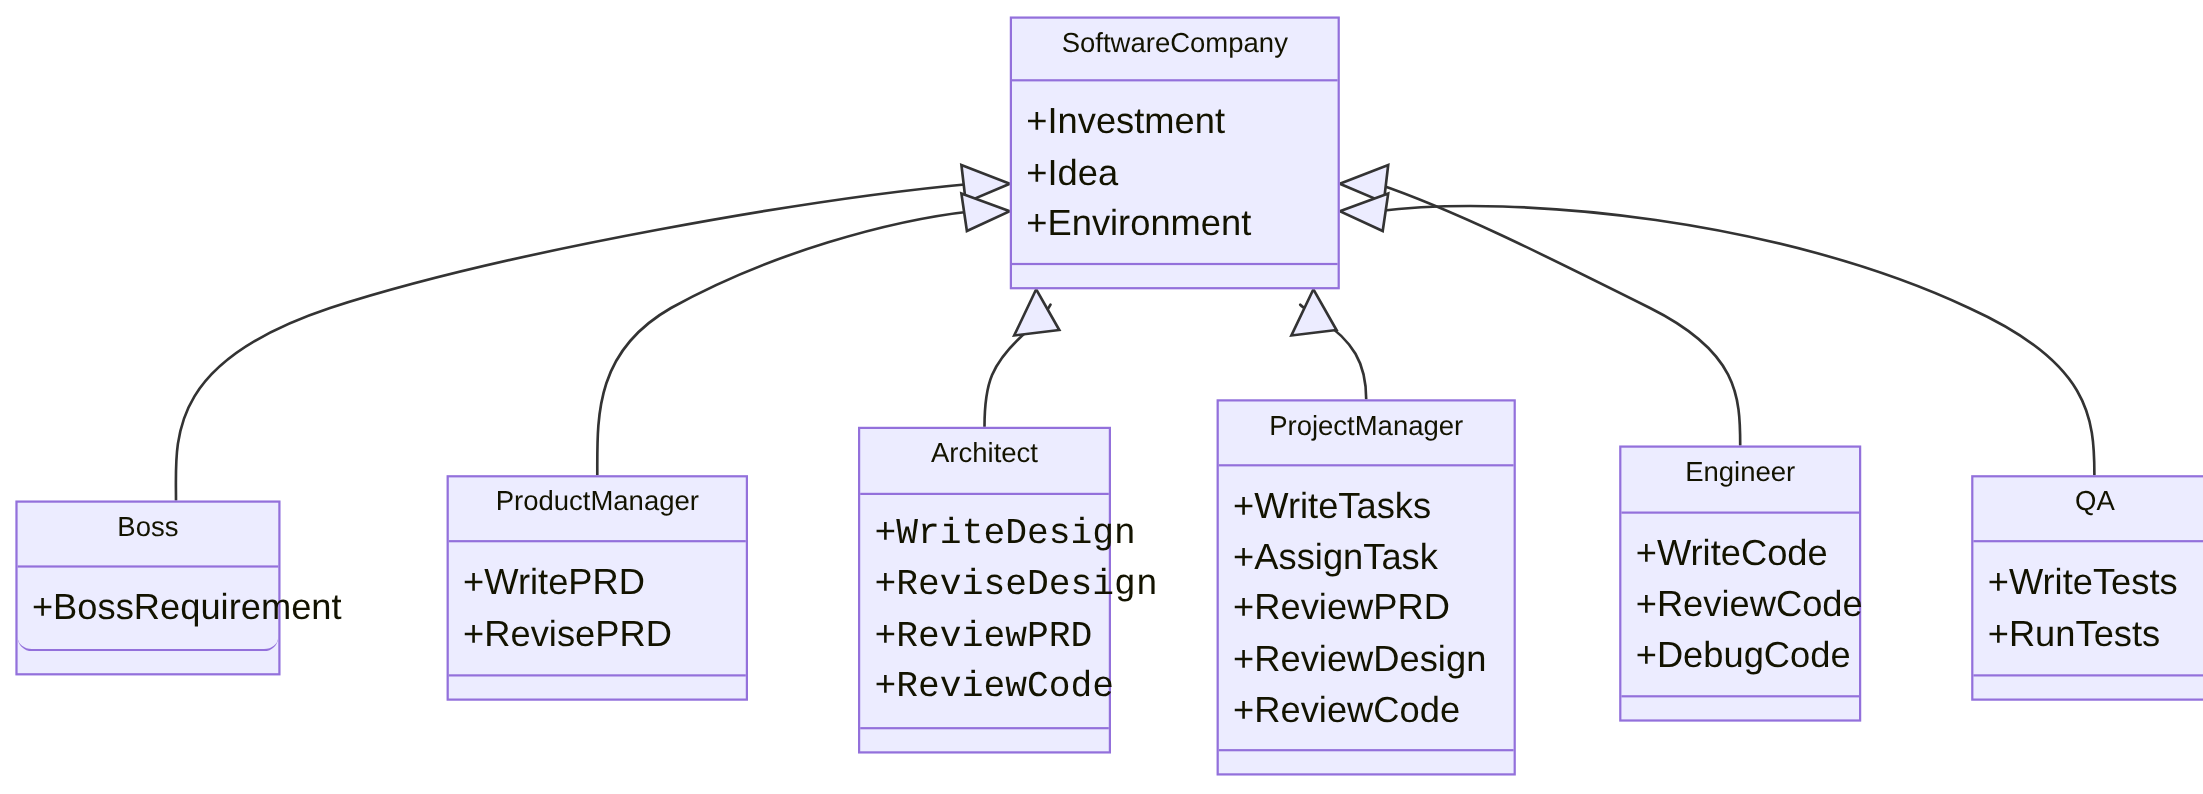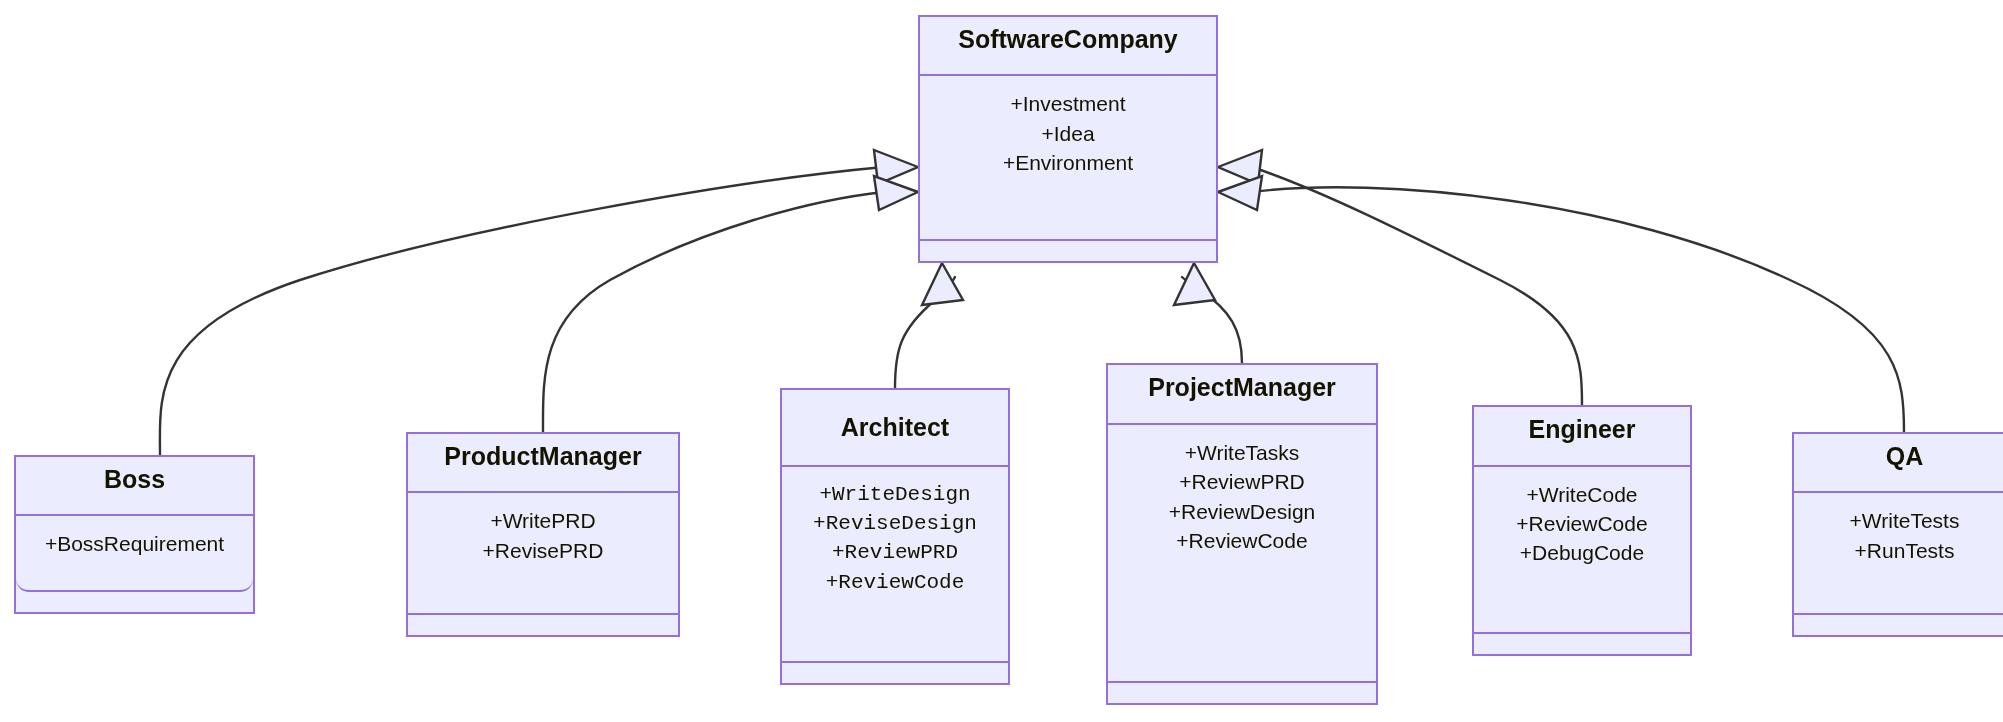--- a/index.html
+++ b/index.html
@@ -31,40 +31,39 @@
     position: absolute;
     box-sizing: border-box;
     background: #ECECFF;
     border: 2px solid #9370DB;
     display: flex;
     flex-direction: column;
   }
   .class-title {
     box-sizing: border-box;
     text-align: center;
-    font-weight: bold;
+    font-weight: normal;
     font-size: 25px;
     color: #131300;
     padding: 9px 10px 10px 10px;
     border-bottom: 2px solid #9370DB;
     line-height: 1.05;
     white-space: nowrap;
   }
   .class-members {
     box-sizing: border-box;
     border-bottom: 2px solid #9370DB;
     padding: 13px 13px 13px 13px;
     flex: 1 1 auto;
   }
   .member-row {
-    font-size: 21px;
+    font-size: 33px;
     color: #131300;
     line-height: 1.40;
     white-space: nowrap;
-    text-align: center;
   }
   .class-methods {
     box-sizing: border-box;
     min-height: 20px;
     height: 20px;
   }
 </style>
 </head>
 <body>
 
@@ -112,34 +111,35 @@
   <div class="uml-class" style="left:406px; top:432px; width:274px; height:205px;">
     <div class="class-title" style="height:60px;">ProductManager</div>
     <div class="class-members" style="height:123px;">
       <div class="member-row">+WritePRD</div>
       <div class="member-row">+RevisePRD</div>
     </div>
     <div class="class-methods"></div>
   </div>
 
   <div class="uml-class" style="left:780px; top:388px; width:230px; height:297px;">
-    <div class="class-title" style="height:66px;margin-top:15px;">Architect</div>
+    <div class="class-title" style="height:66px;">Architect</div>
     <div class="class-members" style="height:215px;font-family:Liberation Mono, monospace;">
       <div class="member-row">+WriteDesign</div>
       <div class="member-row">+ReviseDesign</div>
       <div class="member-row">+ReviewPRD</div>
       <div class="member-row">+ReviewCode</div>
     </div>
     <div class="class-methods"></div>
   </div>
 
   <div class="uml-class" style="left:1106px; top:363px; width:272px; height:342px;">
     <div class="class-title" style="height:60px;">ProjectManager</div>
     <div class="class-members" style="height:260px;">
       <div class="member-row">+WriteTasks</div>
+      <div class="member-row">+AssignTask</div>
       <div class="member-row">+ReviewPRD</div>
       <div class="member-row">+ReviewDesign</div>
       <div class="member-row">+ReviewCode</div>
     </div>
     <div class="class-methods"></div>
   </div>
 
   <div class="uml-class" style="left:1472px; top:405px; width:220px; height:251px;">
     <div class="class-title" style="height:60px;">Engineer</div>
     <div class="class-members" style="height:169px;">

